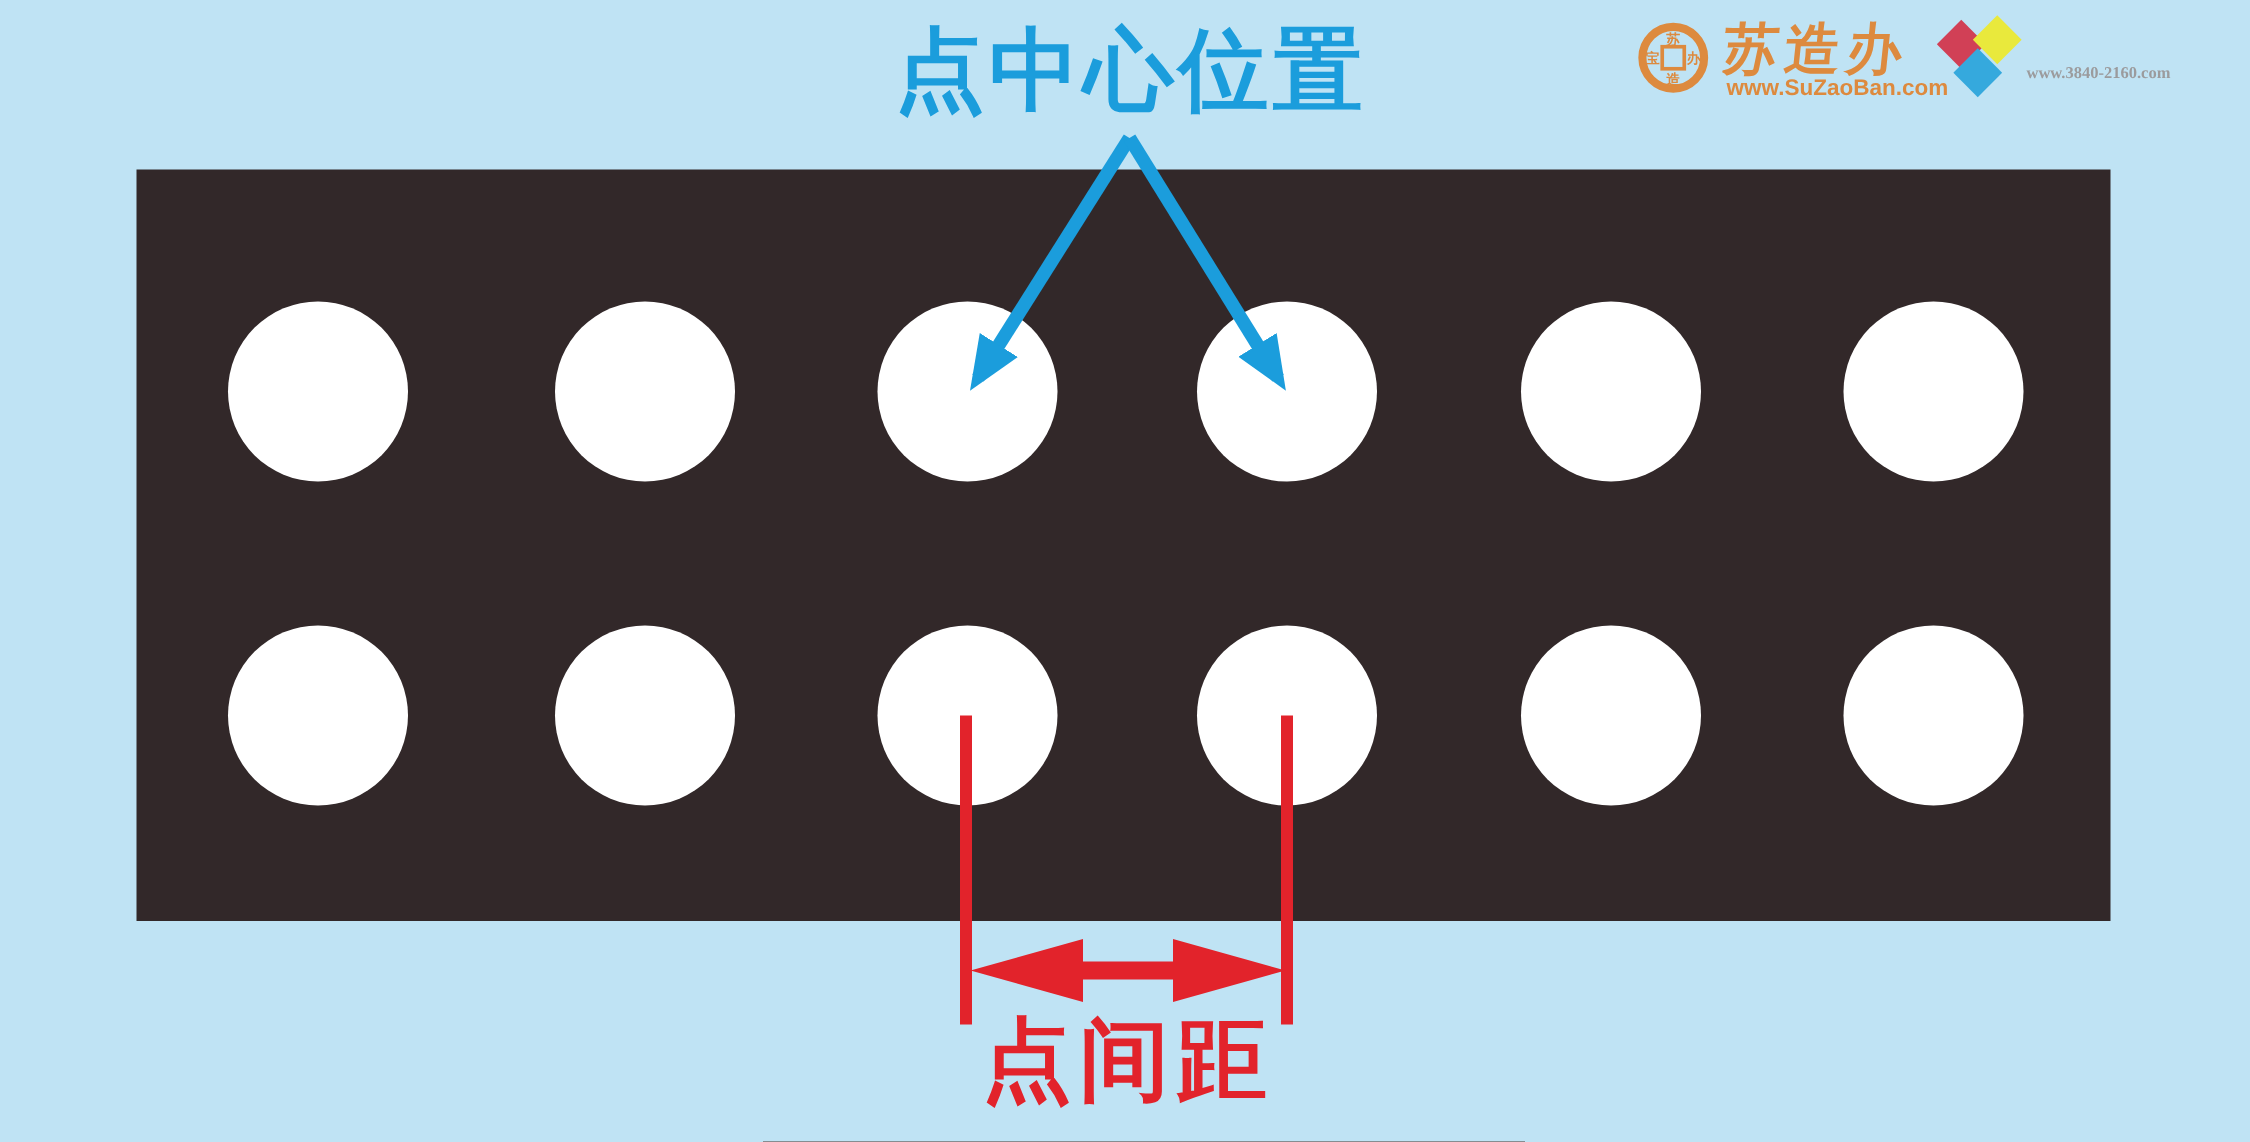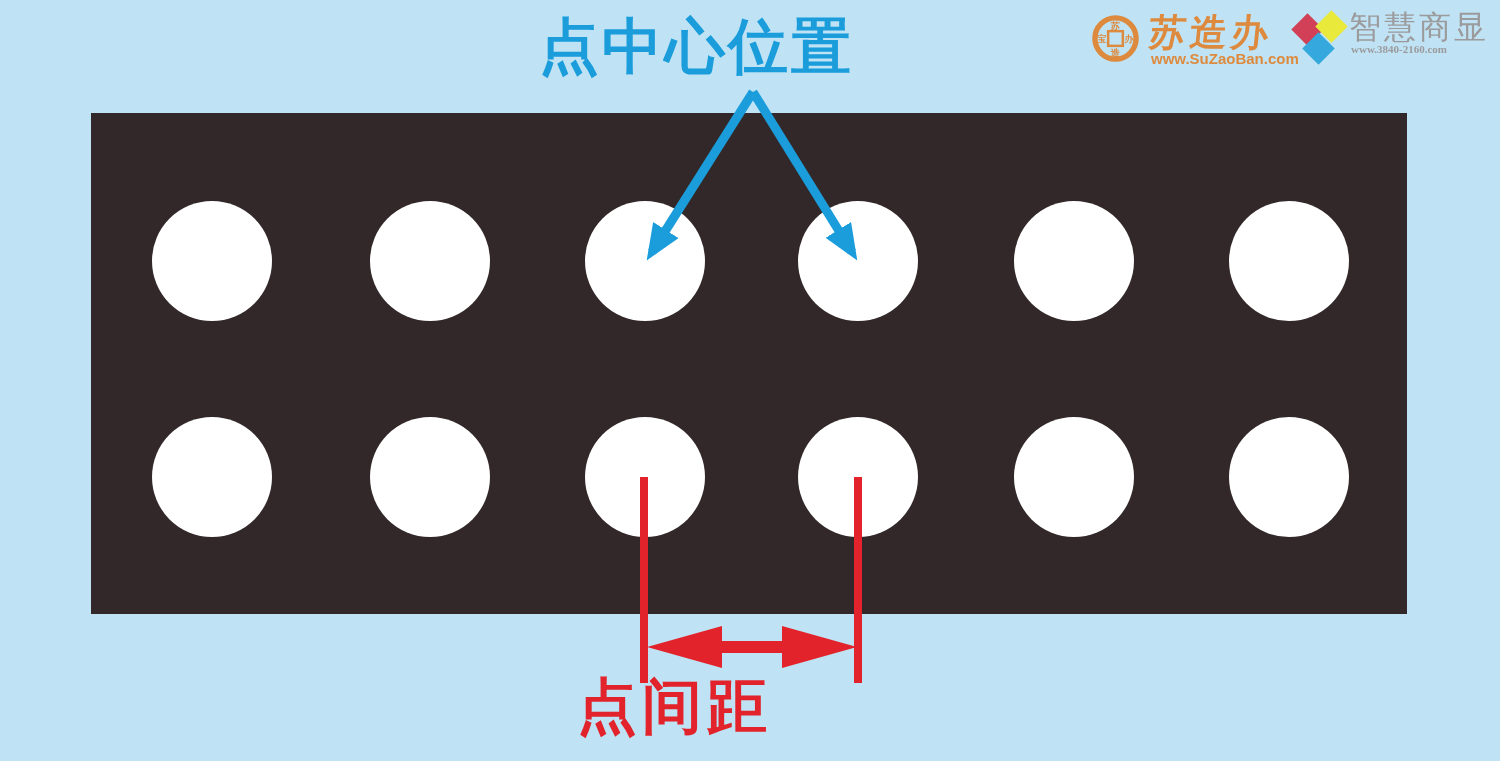--- a/index.html
+++ b/index.html
@@ -9,26 +9,26 @@
     font-family:"Liberation Sans", sans-serif;
   }
   .panel{
     position:absolute;left:91px;top:113px;width:1316px;height:501px;
     background:var(--panel,#322829);
   }
   .dot{position:absolute;border-radius:50%;background:var(--dot,#fff);}
   .overlay{position:absolute;left:0;top:0;width:1500px;height:761px;pointer-events:none;}
 
   .title{
-    position:absolute;left:539px;top:14px;width:430px;
+    position:absolute;left:539px;top:14px;width:430px;text-align:center;
     font-size:60px;font-weight:bold;letter-spacing:3px;color:var(--blue,#1b9ddc);
     line-height:1.1;white-space:nowrap;
   }
   .pitch-label{
-    position:absolute;left:577px;top:674px;width:350px;text-align:left;
+    position:absolute;left:577px;top:674px;width:350px;text-align:center;
     font-size:60px;font-weight:bold;letter-spacing:5px;color:var(--red,#e2232b);
     line-height:1.1;white-space:nowrap;
   }
 
   
   .coin{position:absolute;left:1091px;top:14px;width:49px;height:49px;}
   .coin-stroke{fill:none;stroke:var(--orange,#dd8a3e);}
   .coin-char{fill:var(--orange,#dd8a3e);font-size:9.5px;font-weight:bold;
     font-family:"Liberation Sans",sans-serif;text-anchor:middle;}
   .brand-orange{
@@ -107,16 +107,15 @@
     <text x="39" y="28.5" class="coin-char">办</text>
     <text x="25" y="43" class="coin-char">造</text>
     <text x="11" y="28.5" class="coin-char">宝</text>
   </svg>
   <div class="brand-orange">苏造办</div>
   <div class="url-orange">www.SuZaoBan.com</div>
 
   <div class="diamond red"></div>
   <div class="diamond yellow"></div>
   <div class="diamond blue"></div>
-  <div class="brand-gray">智慧商显</div>
   <div class="url-gray">www.3840-2160.com</div>
 
 </div>
 
 </body></html>

